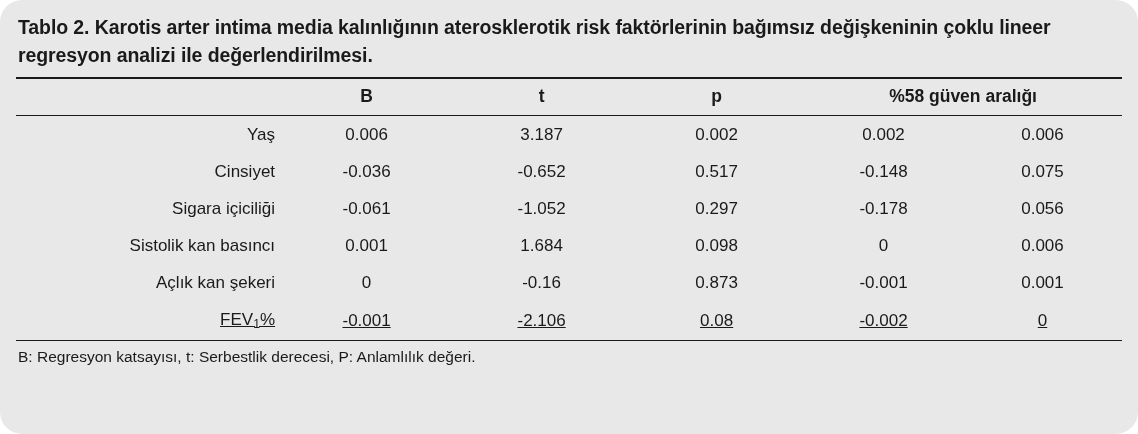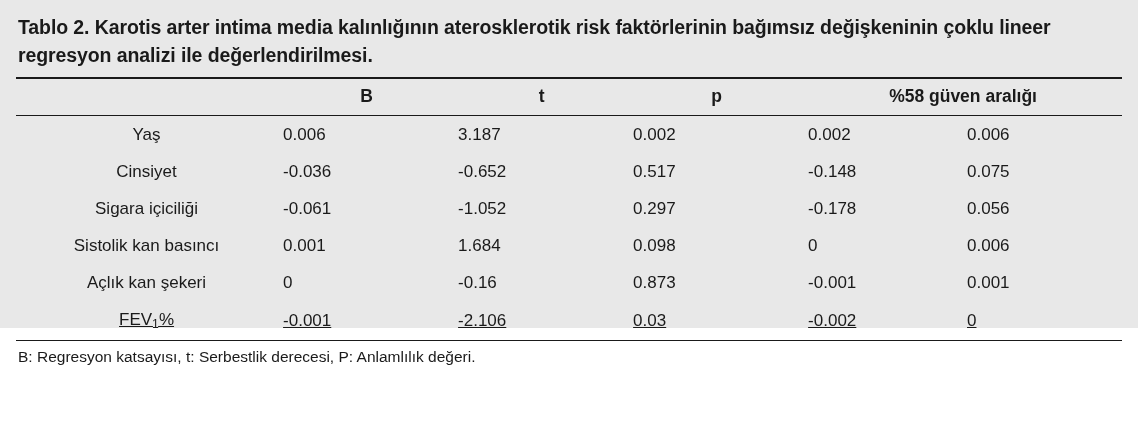--- a/index.html
+++ b/index.html
@@ -9,24 +9,25 @@
   }
   body {
     width: 1138px;
     height: 434px;
     font-family: "Liberation Sans", sans-serif;
     overflow: hidden;
   }
   .table-figure {
     position: relative;
     width: 1138px;
-    height: 328px;
+    height: 434px;
     background: #e8e8e8;
     box-sizing: border-box;
     padding: 0;
+    border-radius: 22px;
   }
   .inner {
     position: absolute;
     left: 16px;
     right: 16px;
     top: 10px;
     bottom: 8px;
   }
   .caption {
     font-size: 19.5px;
@@ -51,25 +52,25 @@
     border-bottom: 1.6px solid #1a1a1a;
   }
   table.data thead th.rowhead {
     text-align: left;
   }
   table.data thead th.ci {
     
   }
   table.data tbody td {
     padding: 8.5px 4px 8.5px 4px;
-    text-align: left;
+    text-align: center;
     vertical-align: middle;
   }
   table.data tbody tr td.rowlabel {
-    text-align: center;
+    text-align: right;
     padding-left: 2px;
     white-space: nowrap;
   }
   table.data tbody tr:last-child td {
     border-bottom: 1.6px solid #1a1a1a;
     text-decoration: underline;
   }
   .col-label { width: 245px; }
   .col-num   { width: 163px; }
   .col-ci    { width: 148px; }
@@ -148,21 +149,21 @@
           <td>0</td>
           <td>-0.16</td>
           <td>0.873</td>
           <td>-0.001</td>
           <td>0.001</td>
         </tr>
         <tr>
           <td class="rowlabel"><span>FEV</span><sub>1</sub><span>%</span></td>
           <td>-0.001</td>
           <td>-2.106</td>
-          <td>0.03</td>
+          <td>0.08</td>
           <td>-0.002</td>
           <td>0</td>
         </tr>
       </tbody>
     </table>
 
     <div class="footnote">B: Regresyon katsayısı, t: Serbestlik derecesi, P: Anlamlılık değeri.</div>
   </div>
 </div>
 

